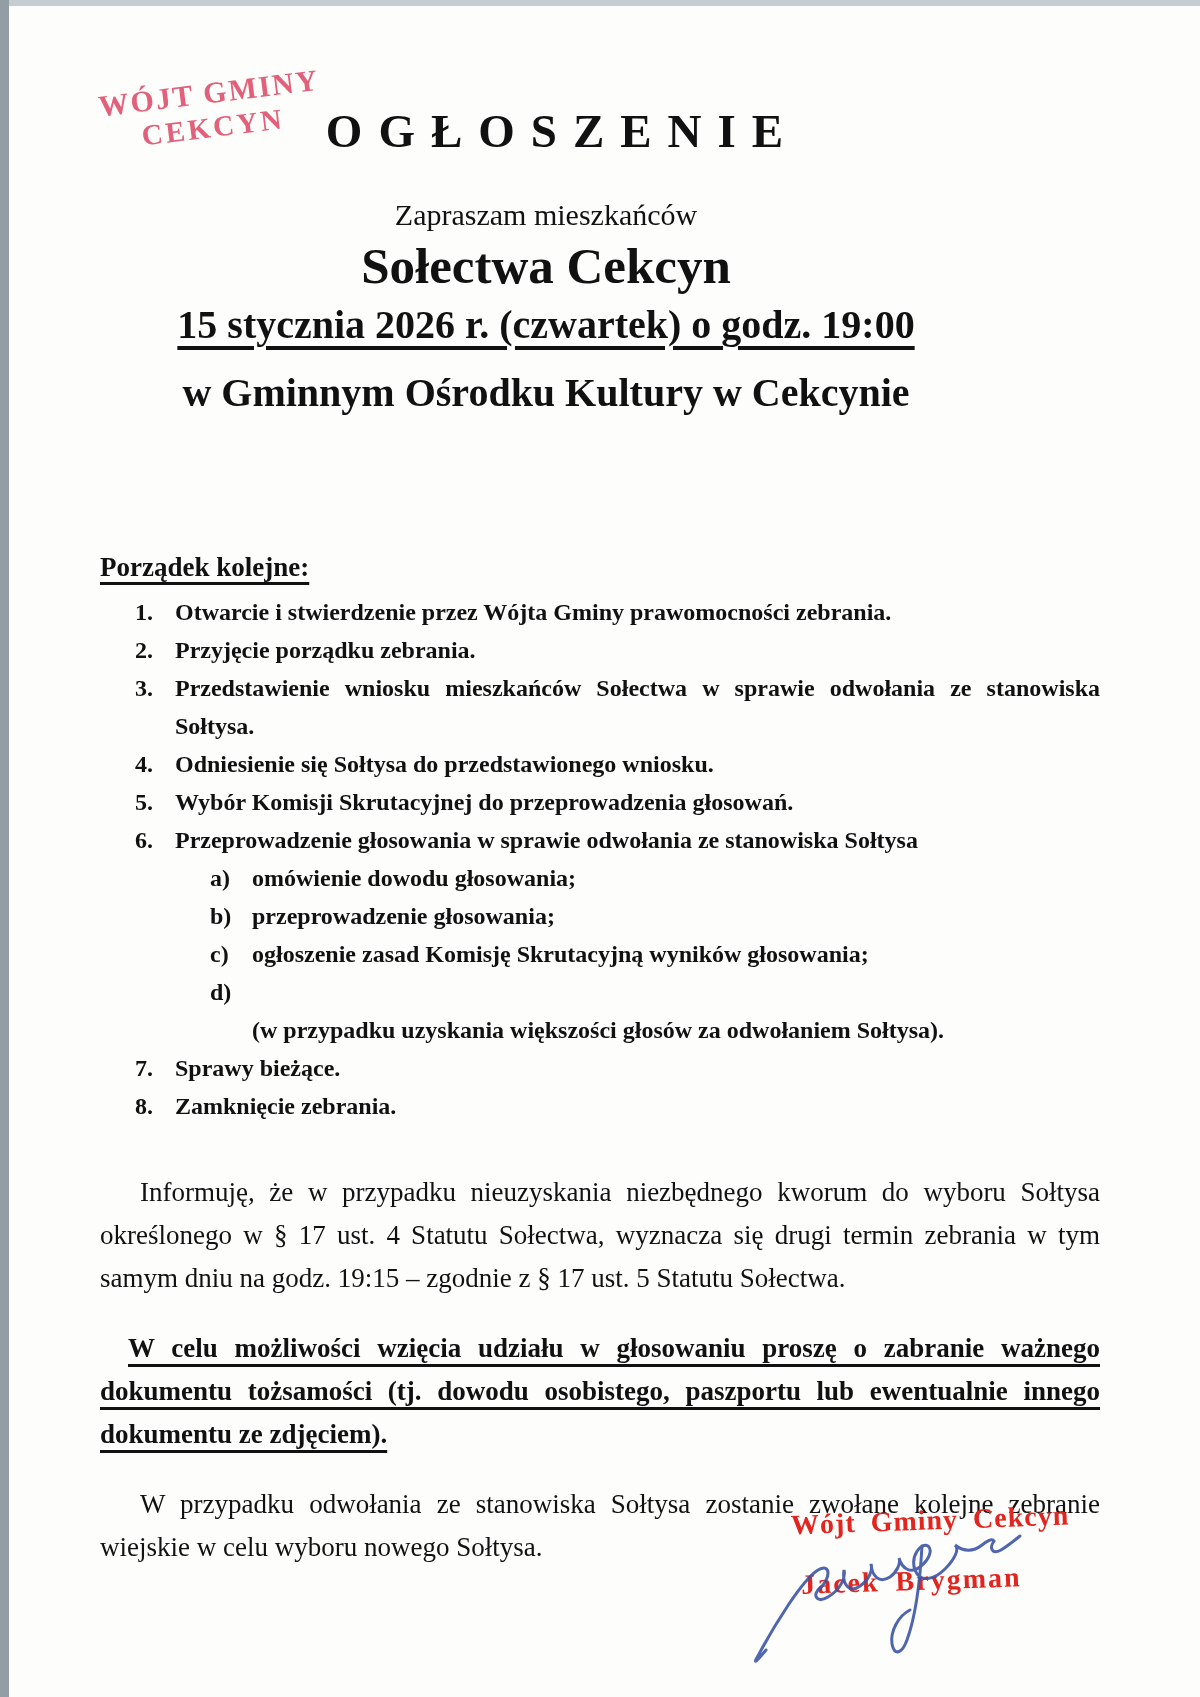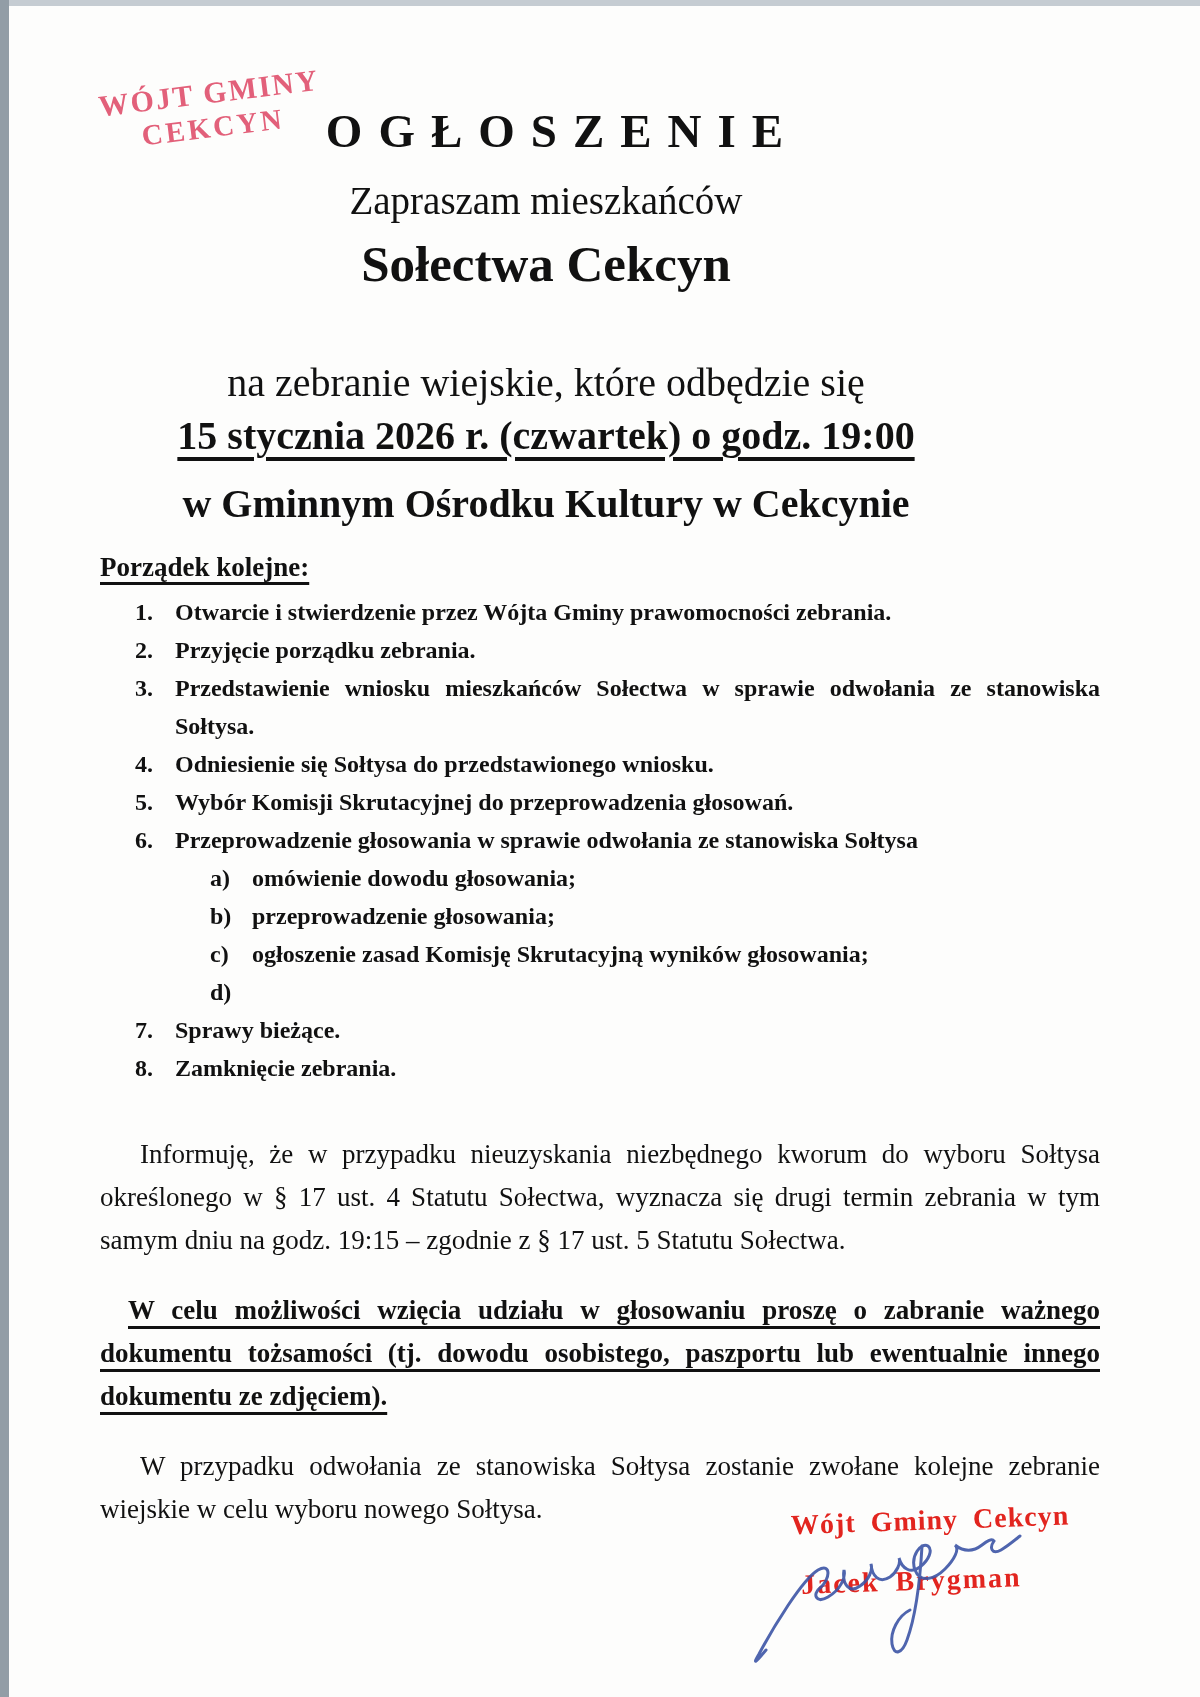--- a/index.html
+++ b/index.html
@@ -22,22 +22,22 @@
   }
   .stamp-top .l2{font-size:29px;letter-spacing:3px;}
 
   
   .headlines{position:absolute;left:0;top:0;width:1092px;text-align:center;}
   .doc-title{
     margin-top:104px;font-size:47px;font-weight:bold;letter-spacing:.34em;
     text-indent:.34em; 
     padding-left:17px;
   }
-  .subtitle1{margin-top:20px;font-size:39px;font-weight:normal;}
-  .subtitle2{margin-top:12px;font-size:51px;font-weight:bold;}
+  .subtitle1{margin-top:40px;font-size:30px;font-weight:normal;}
+  .subtitle2{margin-top:5px;font-size:51px;font-weight:bold;}
   .invite{margin-top:66px;font-size:40px;}
   .date-line{
     margin-top:6px;font-size:40px;font-weight:bold;
     text-decoration:underline;text-decoration-thickness:4px;text-underline-offset:8px;
   }
   .place-line{margin-top:21px;font-size:40px;font-weight:bold;}
 
   
   .content{position:absolute;left:100px;top:552px;width:1000px;}
   .agenda-heading{
@@ -79,21 +79,20 @@
 
 <div class="stamp-top">
   <div>WÓJT GMINY</div>
   <div class="l2">CEKCYN</div>
 </div>
 
 <div class="headlines">
   <div class="doc-title">OGŁOSZENIE</div>
   <div class="subtitle1">Zapraszam mieszkańców</div>
   <div class="subtitle2">Sołectwa Cekcyn</div>
-  <div class="invite">na zebranie wiejskie, które odbędzie się</div>
   <div class="date-line">15 stycznia 2026 r. (czwartek) o godz. 19:00</div>
   <div class="place-line">w Gminnym Ośrodku Kultury w Cekcynie</div>
 </div>
 
 <div class="content">
   <div class="agenda-heading">Porządek kolejne:</div>
 
   <div class="agenda-row">
     <span class="num">1.</span>
     <span class="txt">Otwarcie i stwierdzenie przez Wójta Gminy prawomocności zebrania.</span>
@@ -127,20 +126,21 @@
     <span class="txt">przeprowadzenie głosowania;</span>
   </div>
   <div class="agenda-row sub">
     <span class="num">c)</span>
     <span class="txt">ogłoszenie zasad Komisję Skrutacyjną wyników głosowania;</span>
   </div>
   <div class="agenda-row sub">
     <span class="num">d)</span>
     <span class="txt">
       <br>
+      <span>(w przypadku uzyskania większości głosów za odwołaniem Sołtysa).</span>
     </span>
   </div>
   <div class="agenda-row">
     <span class="num">7.</span>
     <span class="txt">Sprawy bieżące.</span>
   </div>
   <div class="agenda-row">
     <span class="num">8.</span>
     <span class="txt">Zamknięcie zebrania.</span>
   </div>

